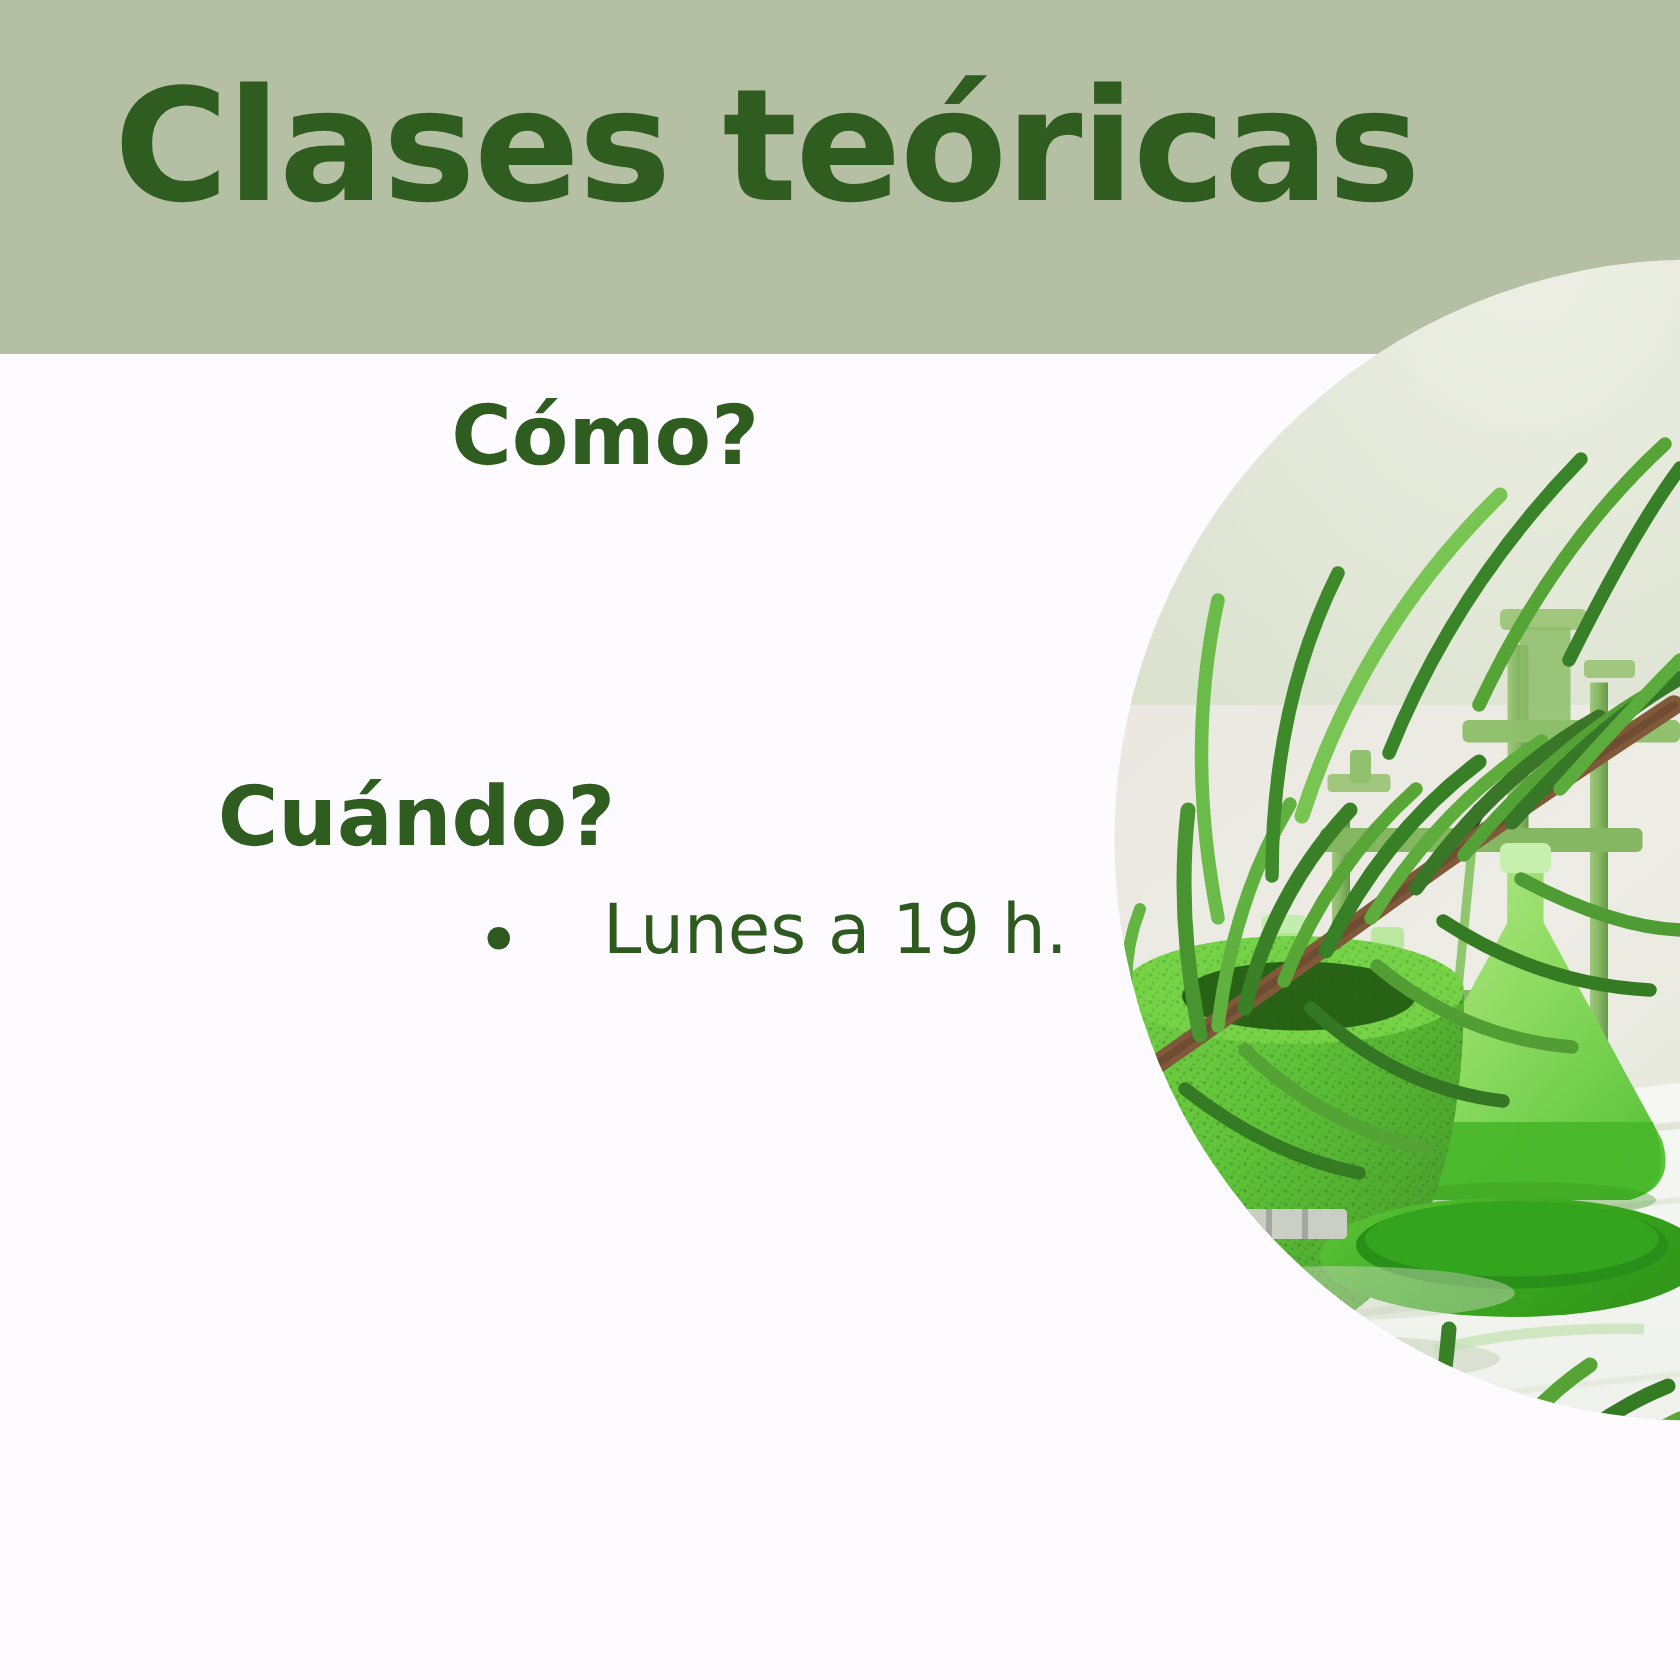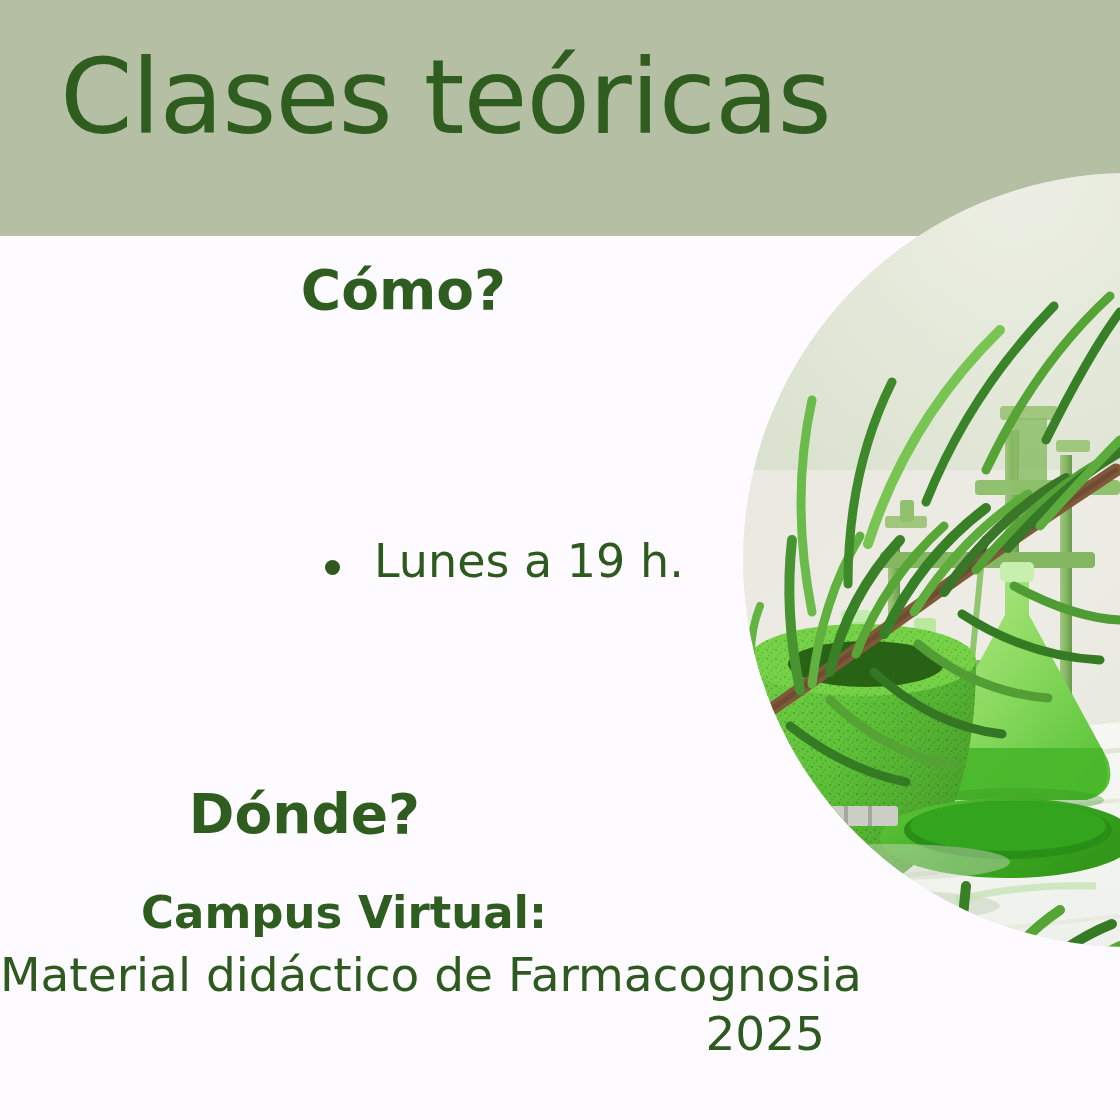--- a/index.html
+++ b/index.html
@@ -23,24 +23,24 @@
   
   .banner {
     position:absolute;
     left:0; top:0;
     width:1120px; height:236px;
     background:#b4bfa3;
     z-index:1;
   }
   .banner-title {
     position:absolute;
-    left:60px; top:36px;
+    left:76px; top:36px;
     font-family:"DejaVu Sans", sans-serif;
     font-size:104px;
-    font-weight:normal;
+    font-weight:bold;
     letter-spacing:-1px;
     color:#2f5c1f;
     line-height:1.18;
     white-space:nowrap;
   }
 
   
   .photo-clip {
     position:absolute;
     left:0; top:0;
@@ -91,20 +91,21 @@
   .bullets { list-style:none; }
   .bullets li {
     display:flex;
     align-items:baseline;
     justify-content:flex-start;
     font-family:"DejaVu Sans", sans-serif;
     font-size:46px;
     color:#2e5a1f;
     line-height:1.30;
     padding-left:325px;
+    gap:28px;
   }
   .bullets li .dot {
     display:inline-block;
     width:15px; height:15px;
     border-radius:50%;
     background:#2e5a1f;
     margin-right:34px;
     flex:0 0 auto;
     transform:translateY(-2px);
   }
@@ -328,29 +329,24 @@
 
   <div class="banner-title" style="z-index:4;">Clases teóricas</div>
 
   <div class="content">
 
     <div class="block" id="block-como">
       <div class="q-head" id="como-head">Cómo?</div>
     </div>
 
     <div class="block" id="block-cuando">
+      <div class="q-head" id="cuando-head">Cuándo?</div>
       <ul class="bullets" id="cuando-list">
         <li>
           <span class="dot"></span>
           <span>Lunes a 19 h.</span>
         </li>
       </ul>
     </div>
 
-    <div class="block" id="block-donde">
-      <div class="q-head" id="donde-head">Dónde?</div>
-      <div class="sub-head" id="donde-sub">Campus Virtual:</div>
-      <div class="body-line" id="donde-body">Material didáctico de Farmacognosia</div>
-      <div class="body-line" id="donde-year">2025</div>
-    </div>
 
   </div>
 </div>
 
 </body></html>

